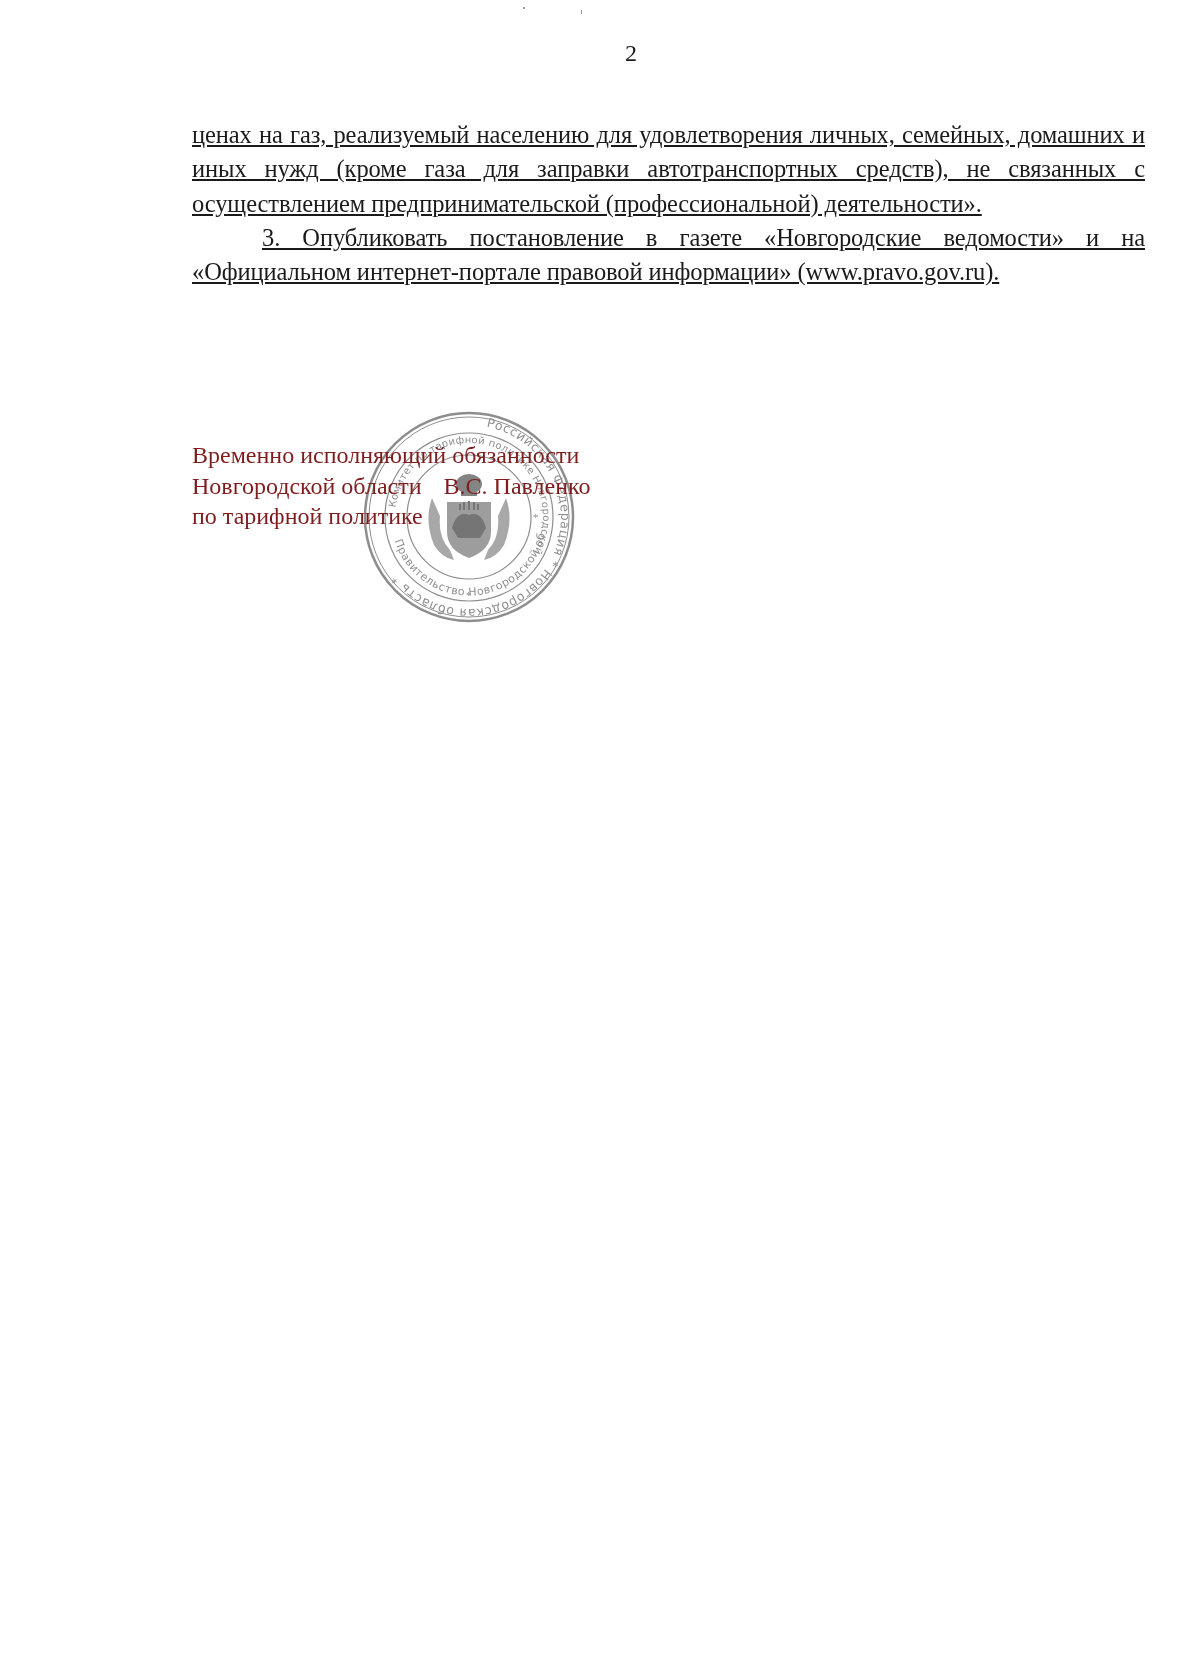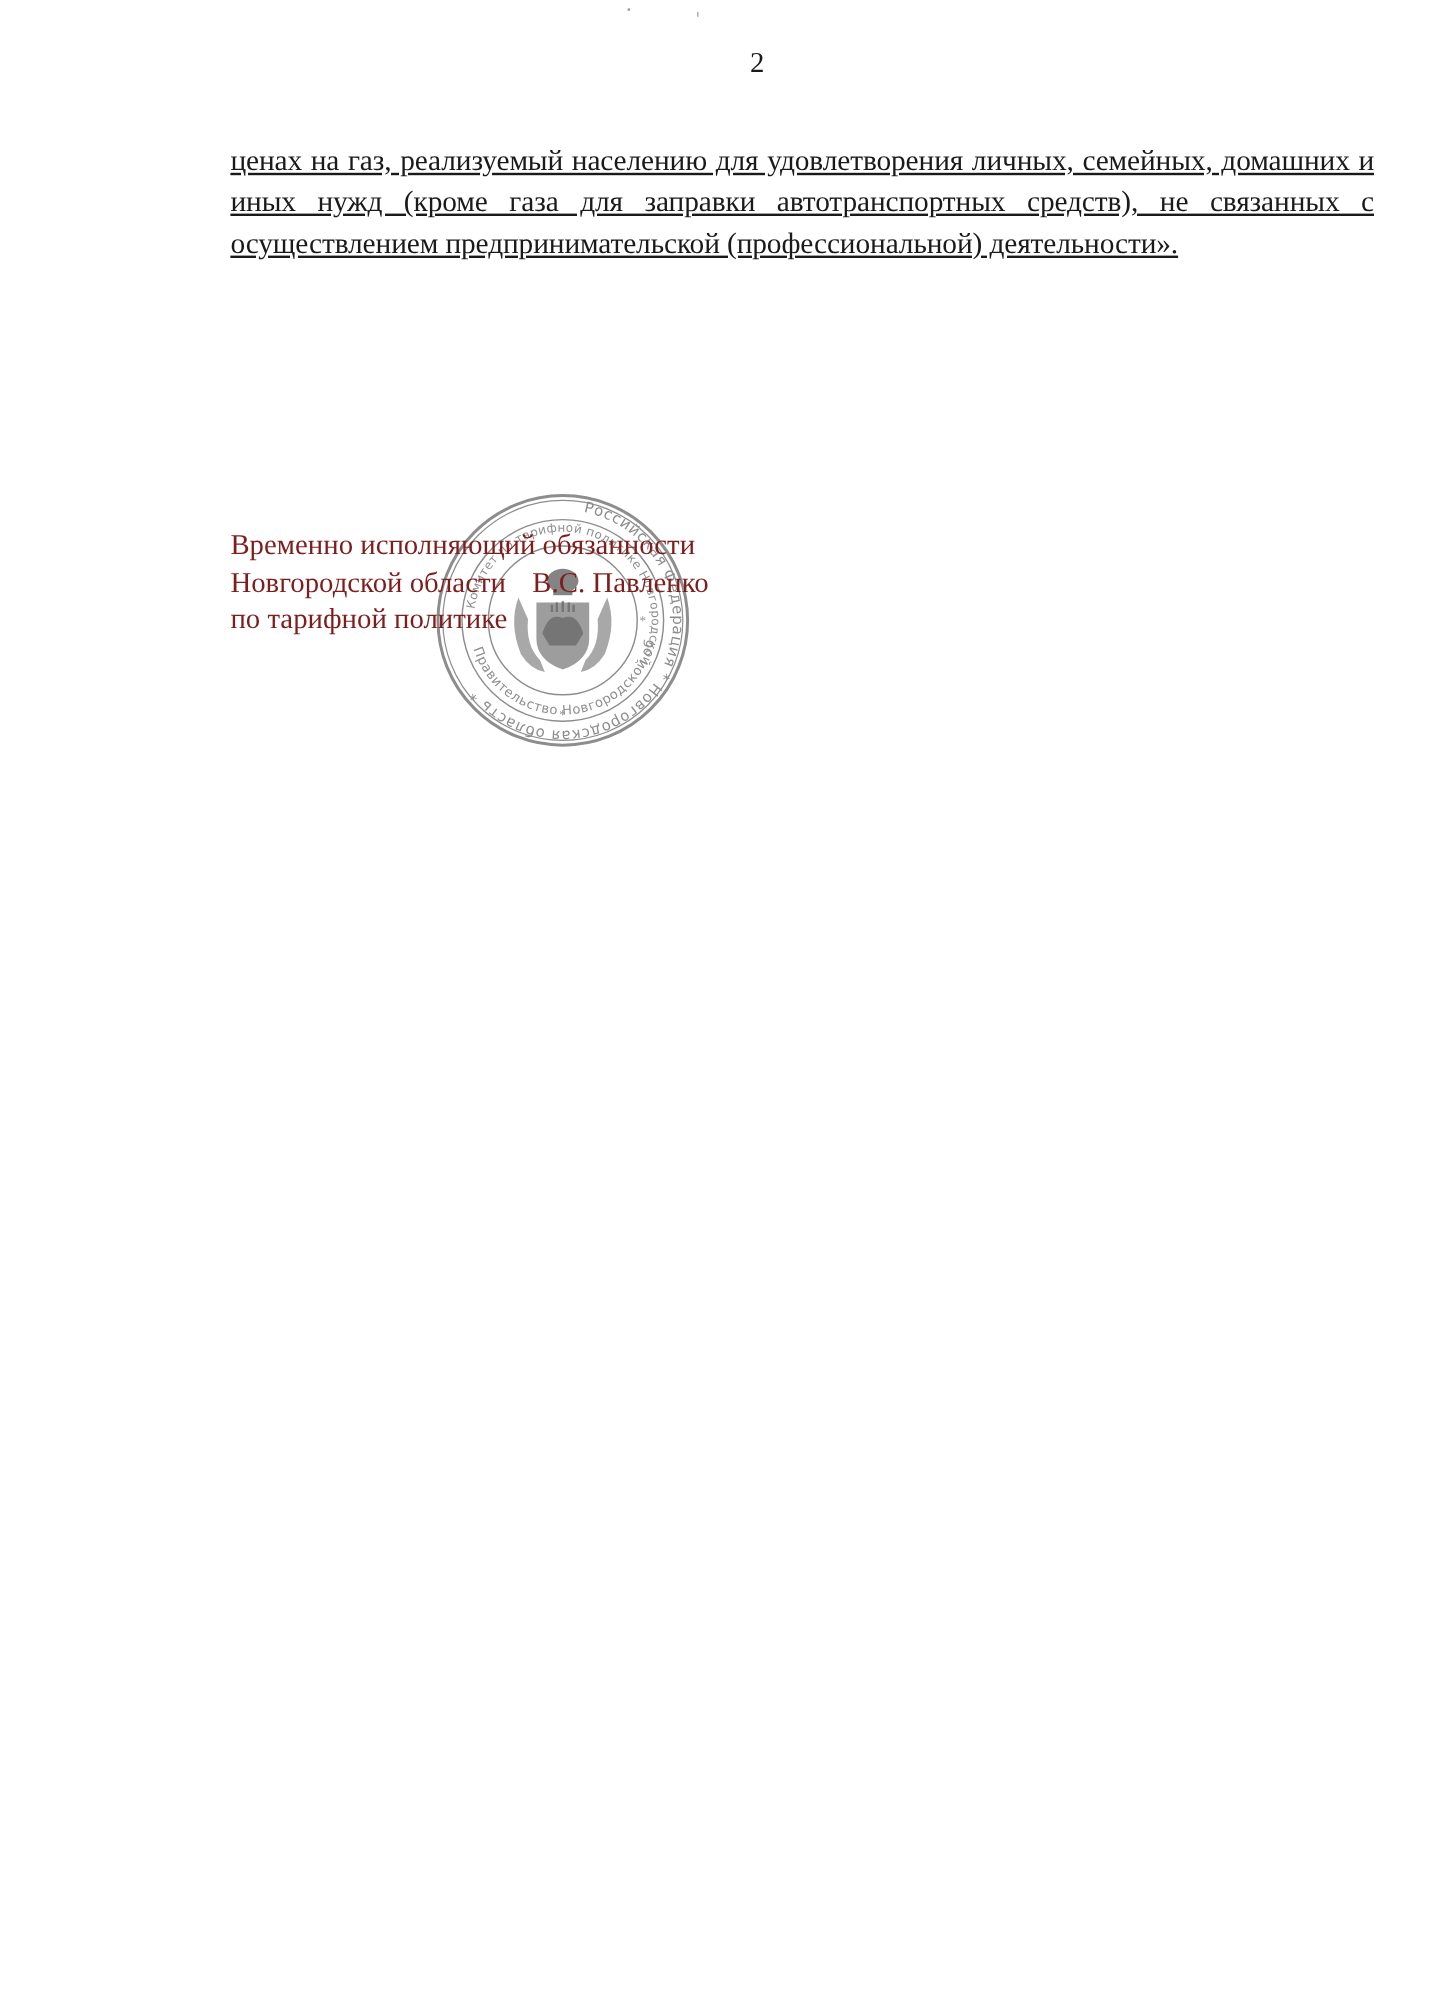--- a/index.html
+++ b/index.html
@@ -75,20 +75,21 @@
 </head>
 <body>
 
 <div class="speck" style="left:523px;top:7px;width:2px;height:2px;"></div>
 <div class="speck" style="left:581px;top:10px;width:1px;height:4px;"></div>
 
 <div class="page-number">2</div>
 
 <div class="body-text">
   <p>ценах на газ, реализуемый населению для удовлетворения личных, семейных, домашних и иных нужд (кроме газа для заправки автотранспортных средств), не связанных с осуществлением предпринимательской (профессиональной) деятельности».</p>
+  <p class="indent url-line">3. Опубликовать постановление в газете «Новгородские ведомости» и на «Официальном интернет-портале правовой информации» (www.pravo.gov.ru).</p>
 </div>
 
 <svg class="stamp" viewBox="0 0 214 214" xmlns="http://www.w3.org/2000/svg">
   <defs>
     <path id="outerArc" d="M 107,107 m -92,0 a 92,92 0 1,1 184,0 a 92,92 0 1,1 -184,0"></path>
     <path id="innerArc" d="M 107,107 m -74,0 a 74,74 0 1,1 148,0 a 74,74 0 1,1 -148,0"></path>
     <path id="bottomArc" d="M 30,120 a 78,78 0 0,0 154,0"></path>
   </defs>
   <g fill="none" stroke="#7a7a7a">
     <circle cx="107" cy="107" r="104" stroke-width="2.5"></circle>

